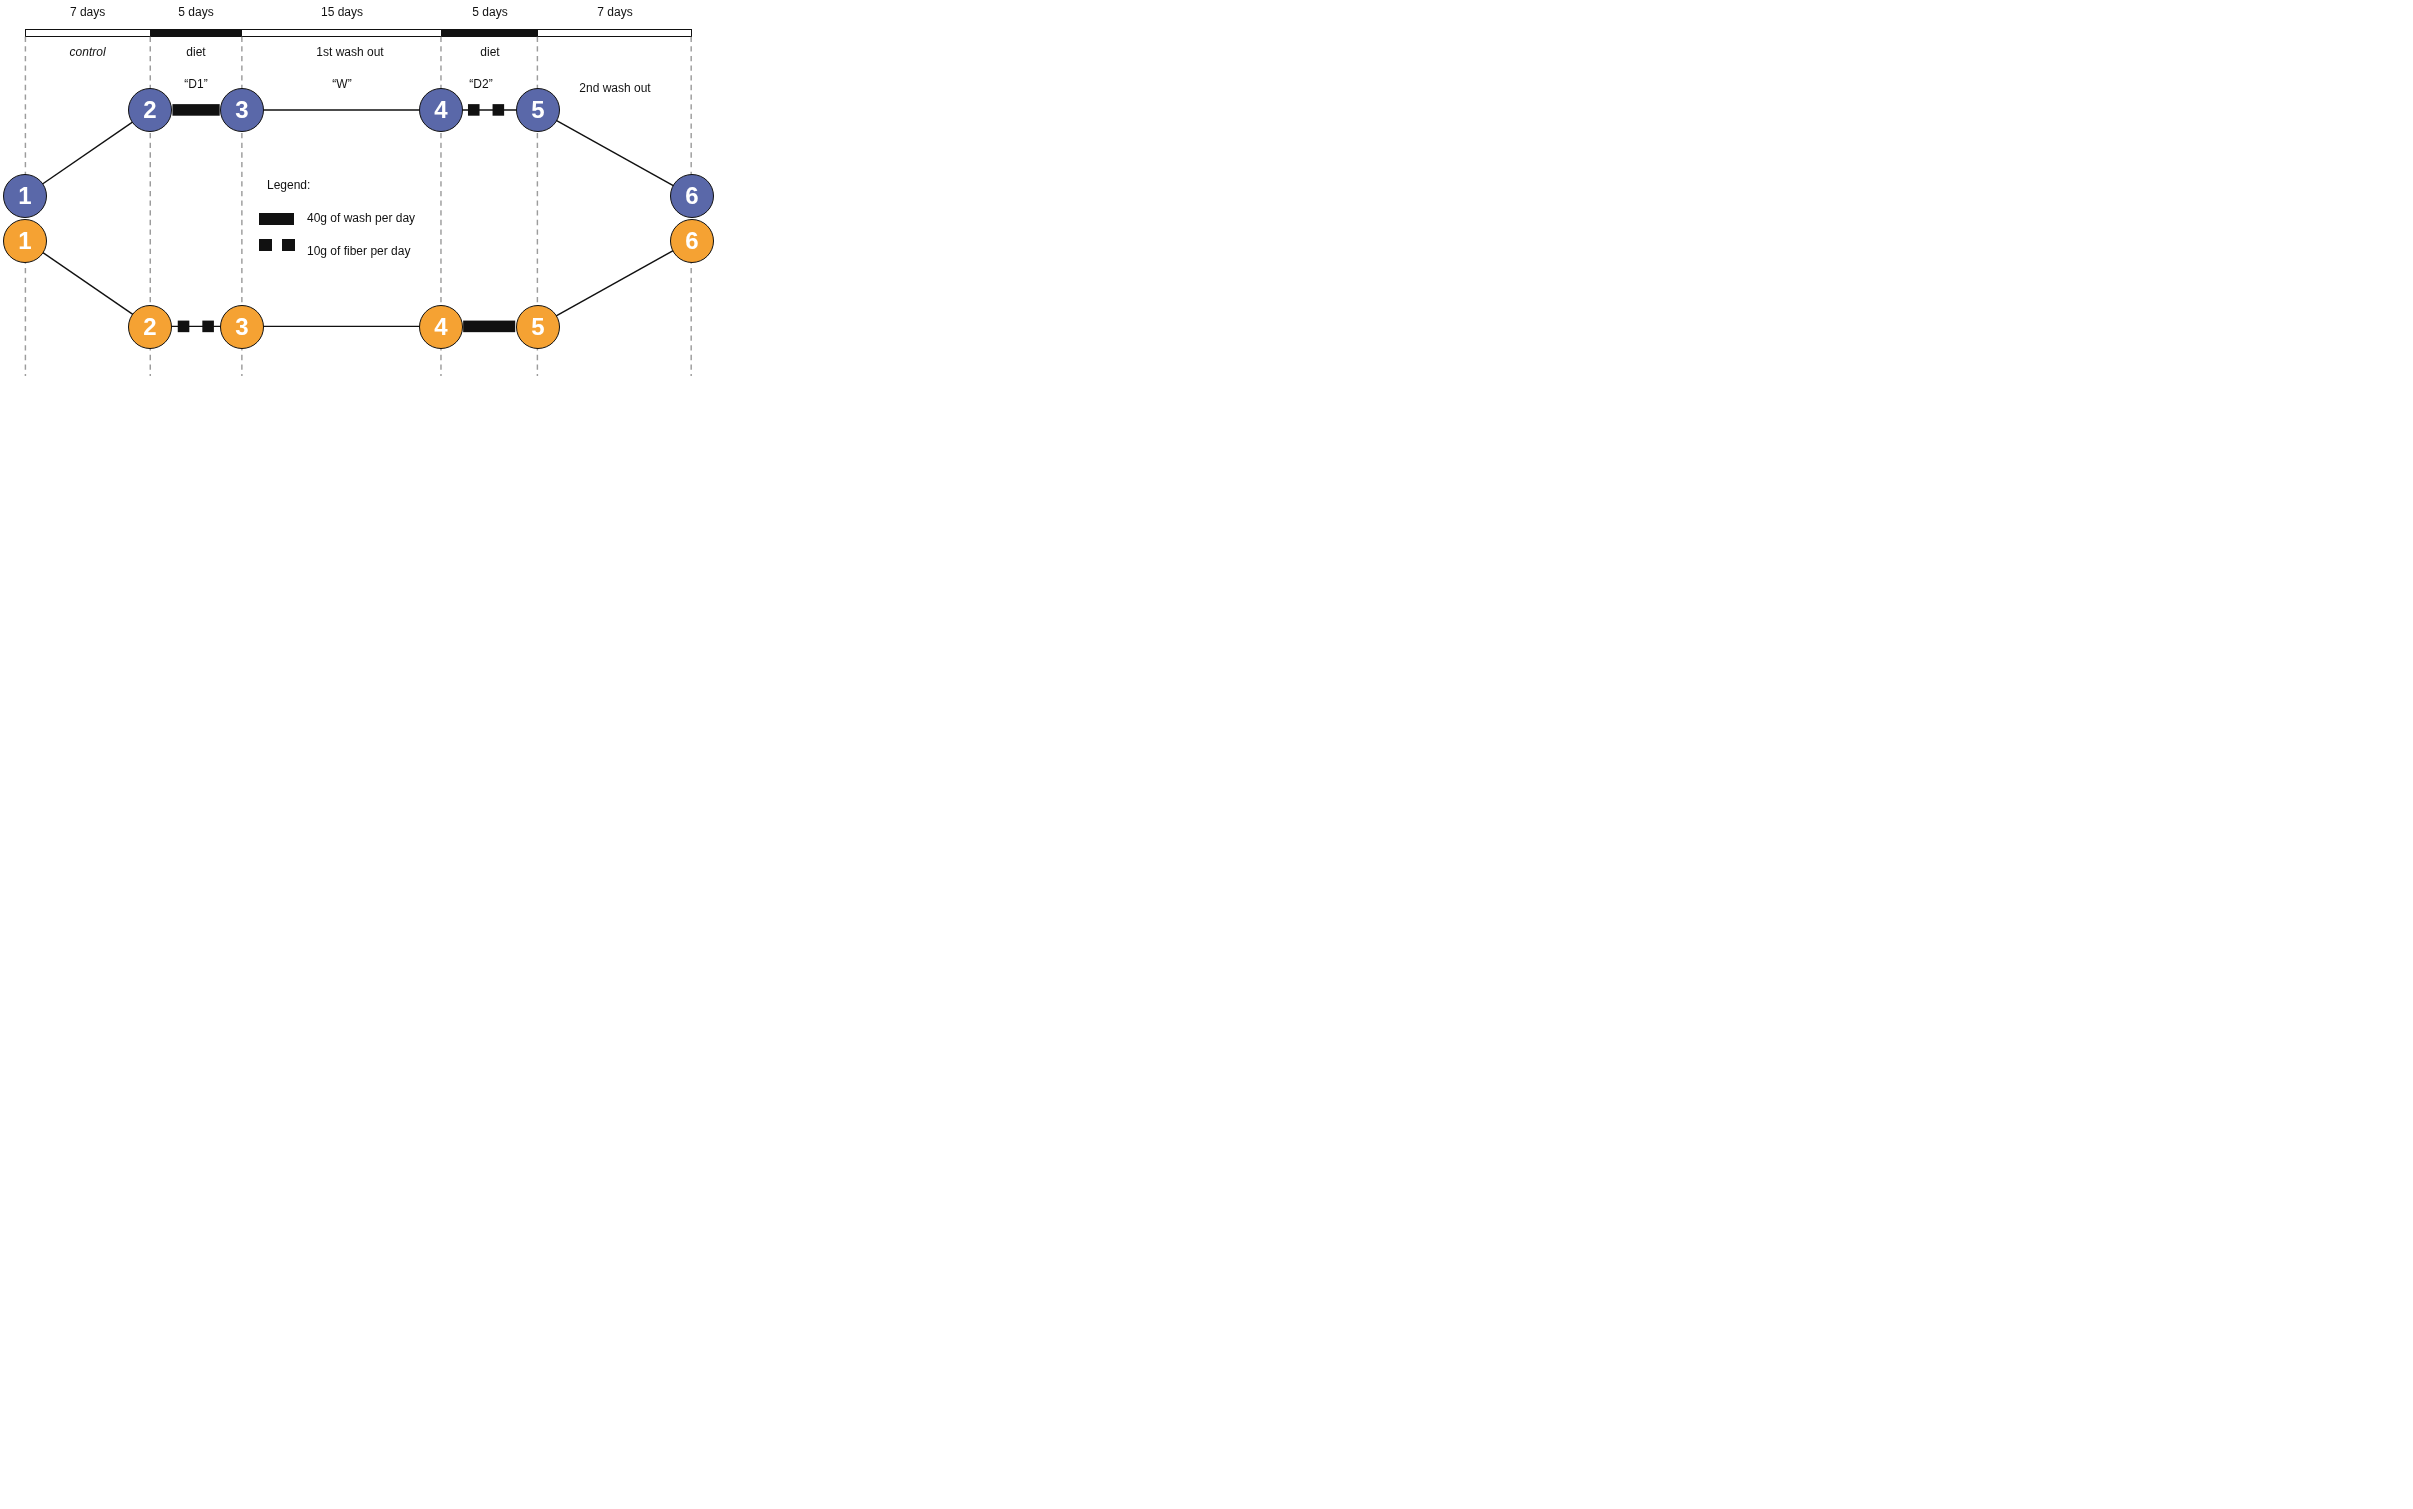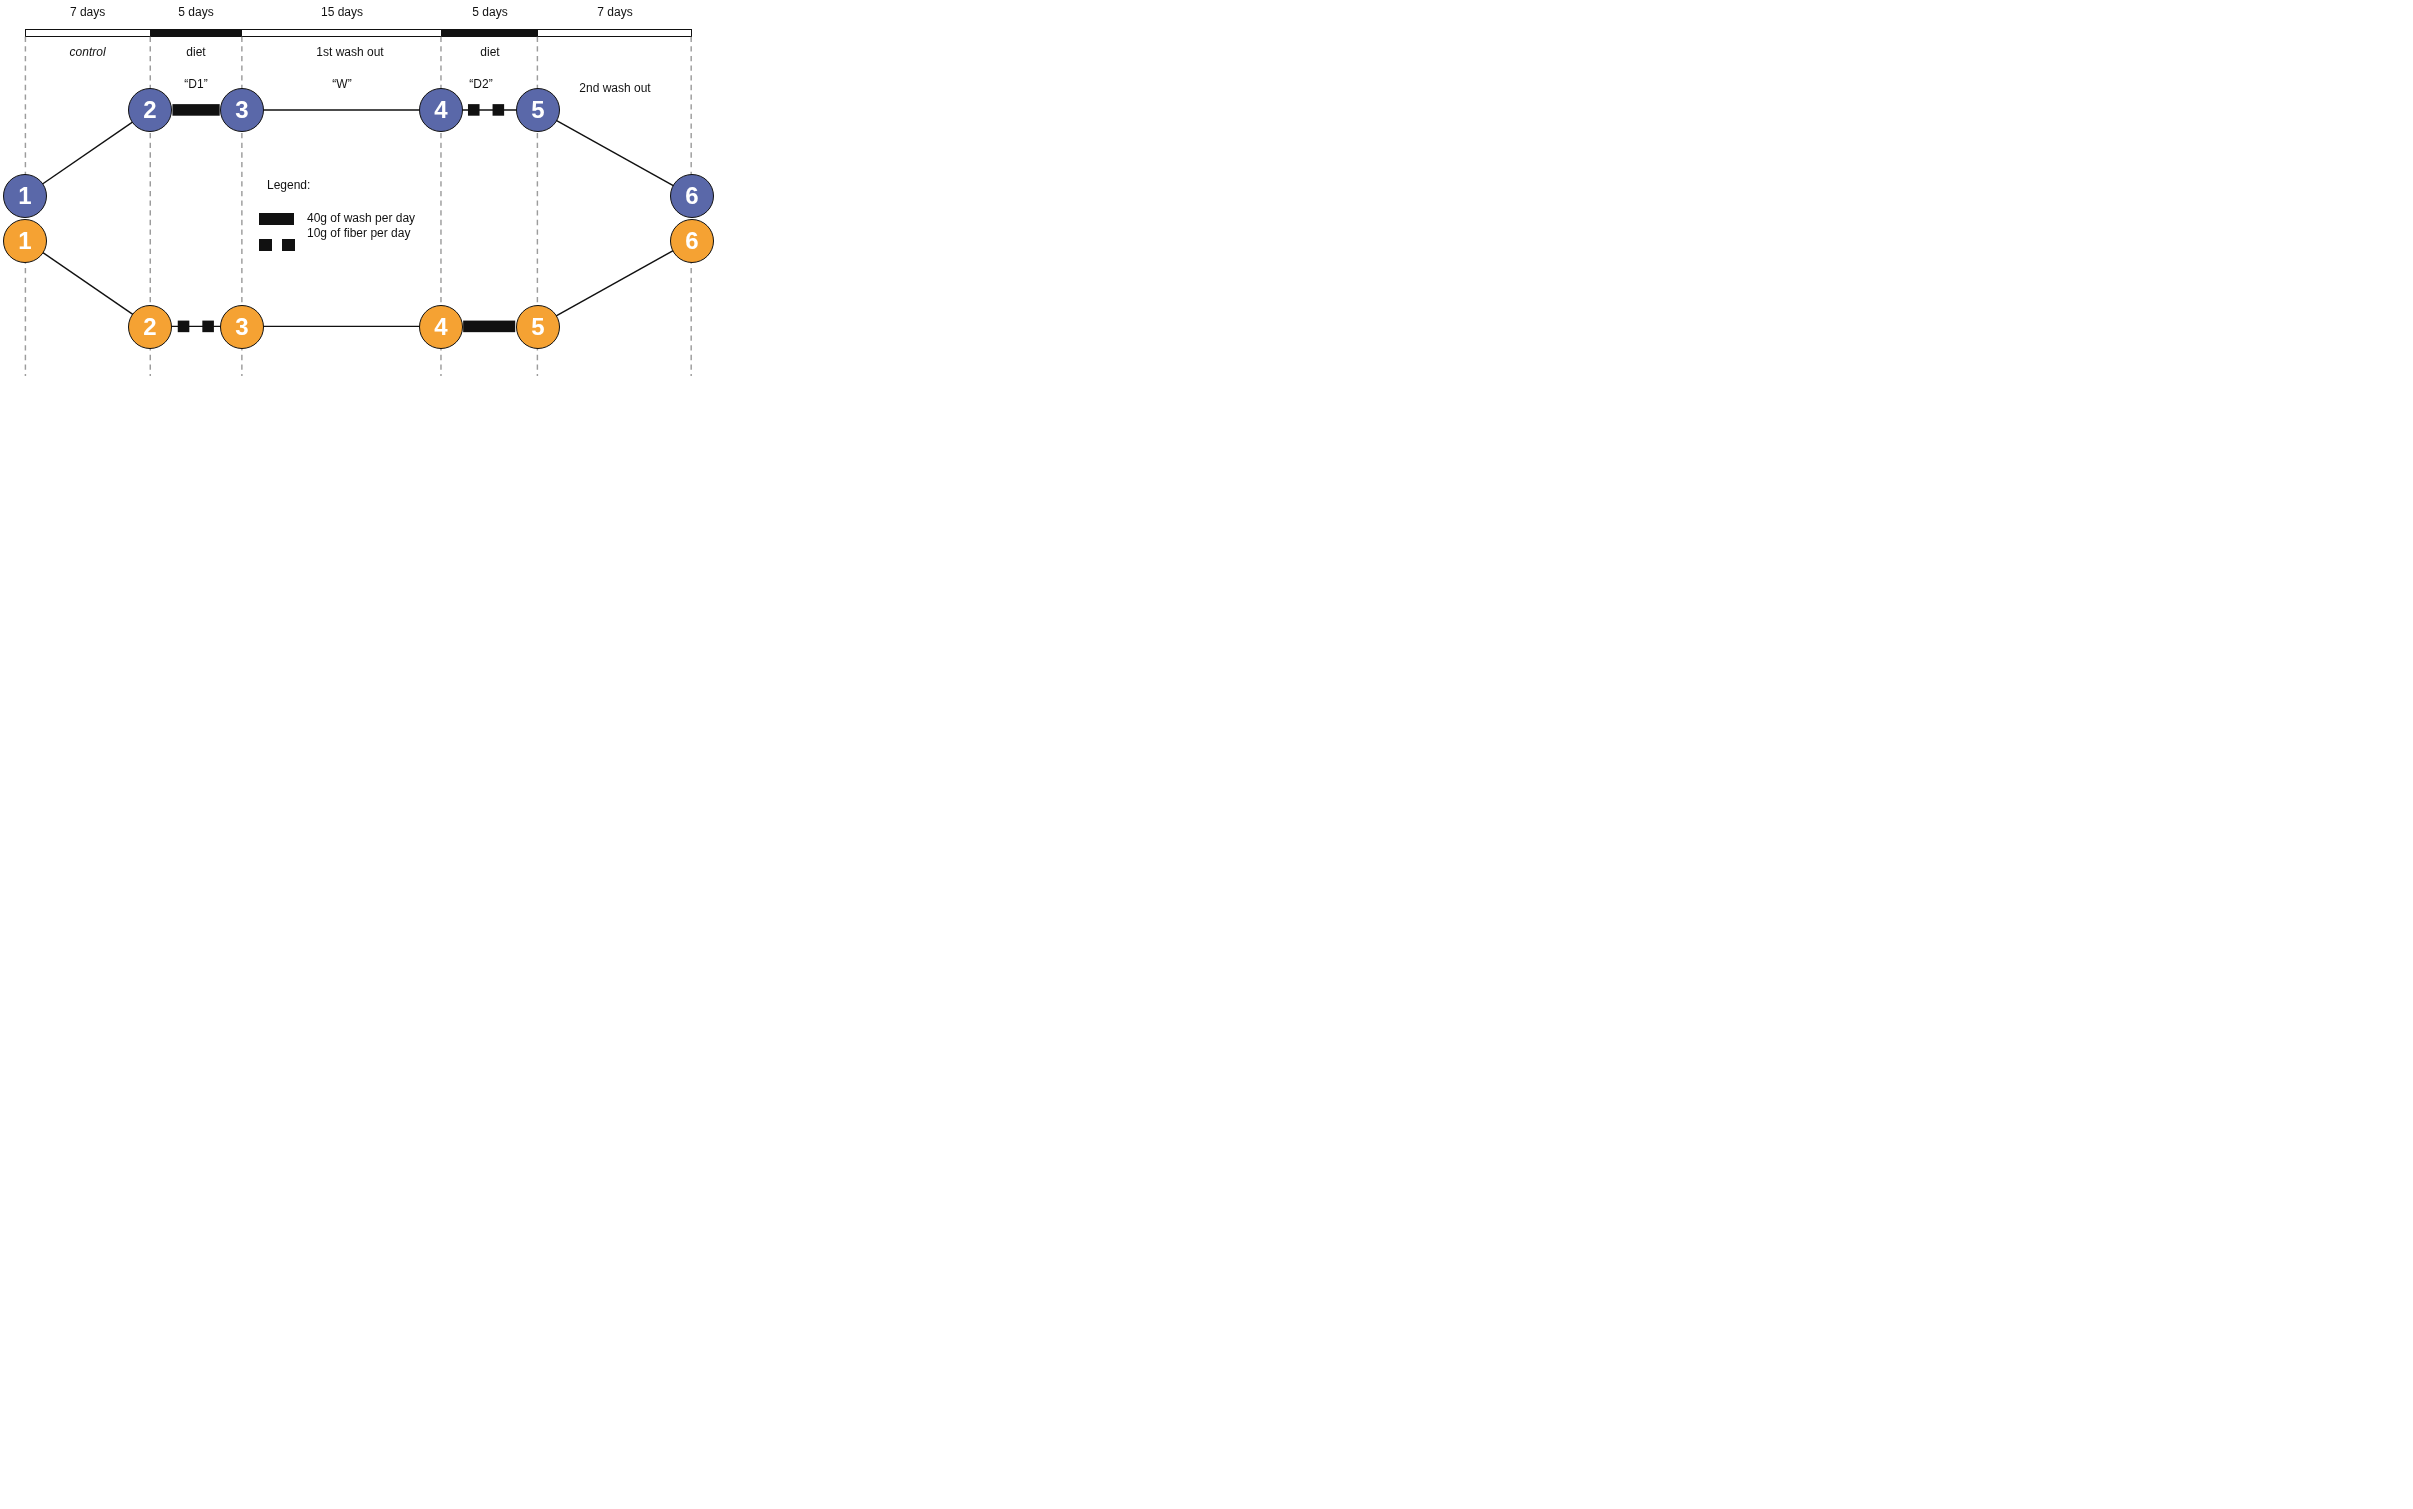--- a/index.html
+++ b/index.html
@@ -113,21 +113,21 @@
 
   <div class="lbl" style="left:133px;top:74px;width:126px;">“D1”</div>
   <div class="lbl" style="left:279px;top:74px;width:126px;">“W”</div>
   <div class="lbl" style="left:418px;top:74px;width:126px;">“D2”</div>
 
   <div class="lbl left" style="left:267px;top:175px;">Legend:</div>
   <div class="swatch" style="left:259px;top:213px;width:35px;height:12px;"></div>
   <div class="lbl left" style="left:307px;top:208px;">40g of wash per day</div>
   <div class="swatch" style="left:259px;top:239px;width:12.6px;height:12px;"></div>
   <div class="swatch" style="left:282px;top:239px;width:12.6px;height:12px;"></div>
-  <div class="lbl left" style="left:307px;top:223px;">10g of fiber per day</div>
+  <div class="lbl left" style="left:307px;top:241px;">10g of fiber per day</div>
 
   <div class="node blue" style="left:2.9px;top:174px;">
       <span>1</span>
     </div>
   <div class="node blue" style="left:128px;top:88px;">
       <span>2</span>
     </div>
   <div class="node blue" style="left:220px;top:88px;">
       <span>3</span>
     </div>

